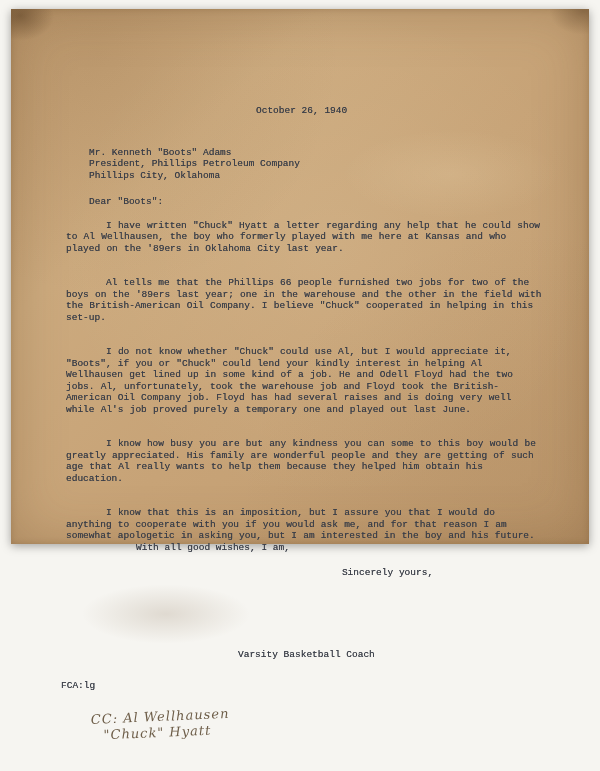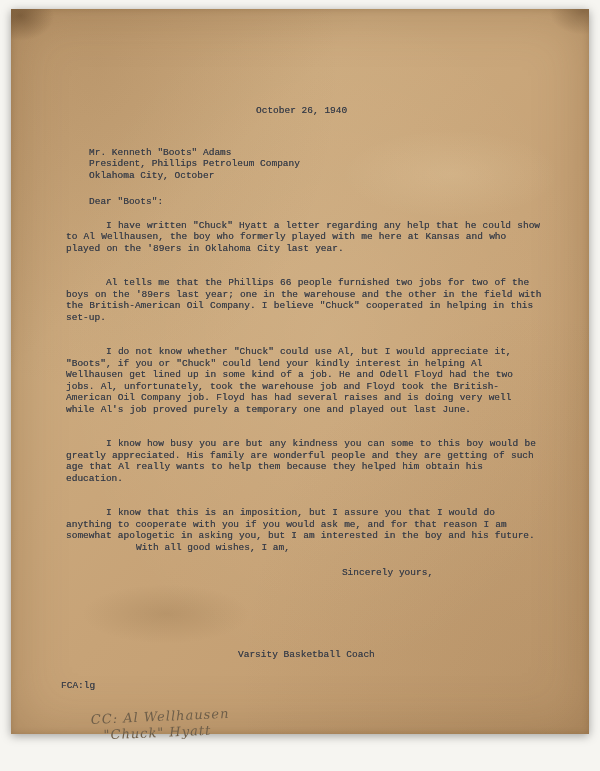--- a/index.html
+++ b/index.html
@@ -15,21 +15,21 @@
     width: 600px;
     height: 771px;
     display: flex;
     justify-content: center;
     align-items: flex-start;
     background: #f6f5f1;
   }
   .paper {
     position: relative;
     width: 578px;
-    height: 725px;
+    height: 535px;
     margin-top: 9px;
     background:
       radial-gradient(ellipse at 15% 8%, rgba(110,75,40,0.12), transparent 35%),
       radial-gradient(ellipse at 90% 95%, rgba(110,75,40,0.10), transparent 40%),
       radial-gradient(ellipse at 55% 45%, rgba(255,240,205,0.12), transparent 60%),
       linear-gradient(135deg, #c29e72 0%, #ccaa7e 28%, #c7a377 55%, #c09b6f 100%);
     box-shadow:
       inset 0 0 55px rgba(92,62,30,0.28),
       inset 0 0 6px rgba(92,62,30,0.25),
       0 2px 9px rgba(0,0,0,0.35);
@@ -138,21 +138,21 @@
     <div class="stain stain-1"></div>
     <div class="stain stain-2"></div>
 
     <div class="content">
 
       <div class="date-line typed">October 26, 1940</div>
 
       <div class="recipient">
         <div class="typed">Mr. Kenneth "Boots" Adams</div>
         <div class="typed">President, Phillips Petroleum Company</div>
-        <div class="typed">Oklahoma City, October</div>
+        <div class="typed">Phillips City, Oklahoma</div>
       </div>
 
       <div class="salutation typed">Dear "Boots":</div>
 
       <div class="para first typed">I have written "Chuck" Hyatt a letter regarding any help that he could show to Al Wellhausen, the boy who formerly played with me here at Kansas and who played on the '89ers in Oklahoma City last year.</div>
 
       <div class="para typed">Al tells me that the Phillips 66 people furnished two jobs for two of the boys on the '89ers last year; one in the warehouse and the other in the field with the British-American Oil Company.  I believe "Chuck" cooperated in helping in this set-up.</div>
 
       <div class="para typed">I do not know whether "Chuck" could use Al, but I would appreciate it, "Boots", if you or "Chuck" could lend your kindly interest in helping Al Wellhausen get lined up in some kind of a job.  He and Odell Floyd had the two jobs.  Al, unfortunately, took the warehouse job and Floyd took the British-American Oil Company job.  Floyd has had several raises and is doing very well while Al's job proved purely a temporary one and played out last June.</div>
 

